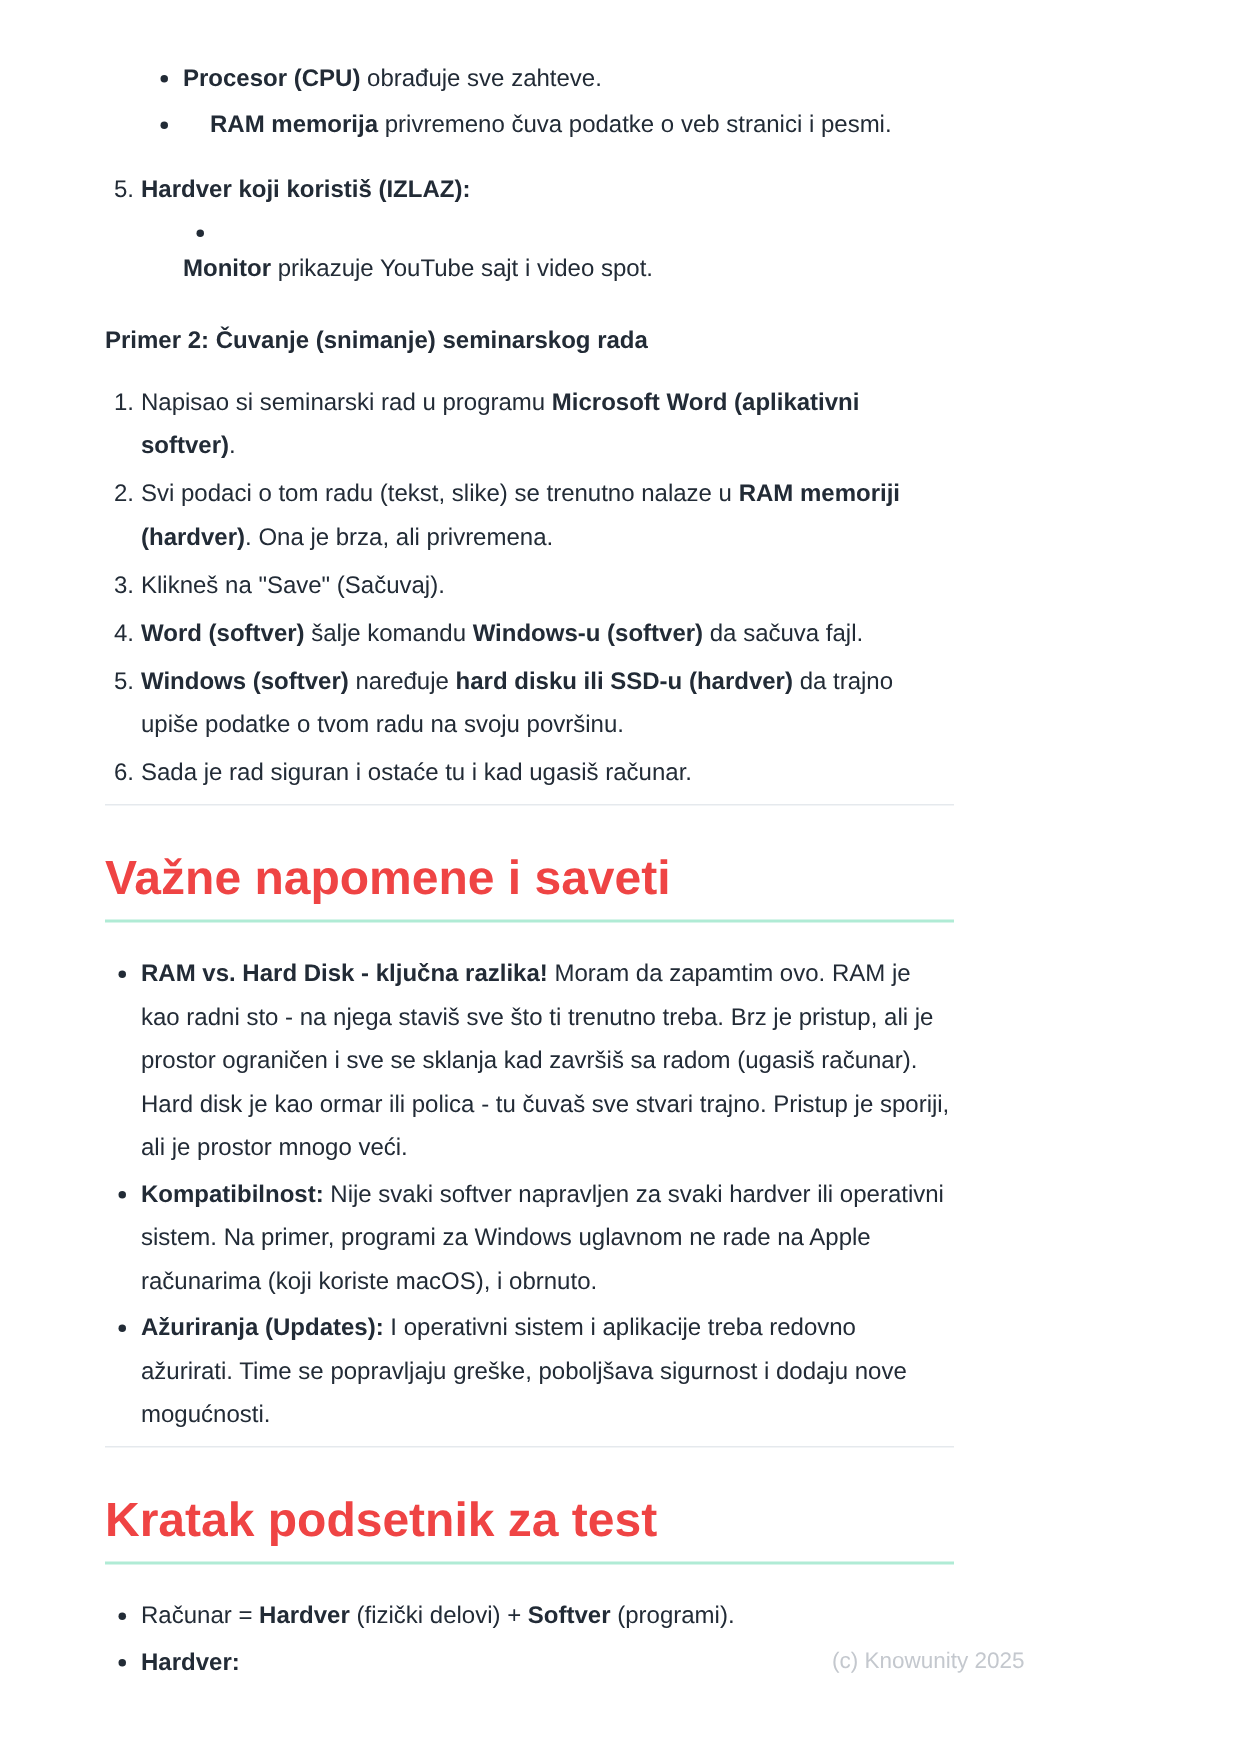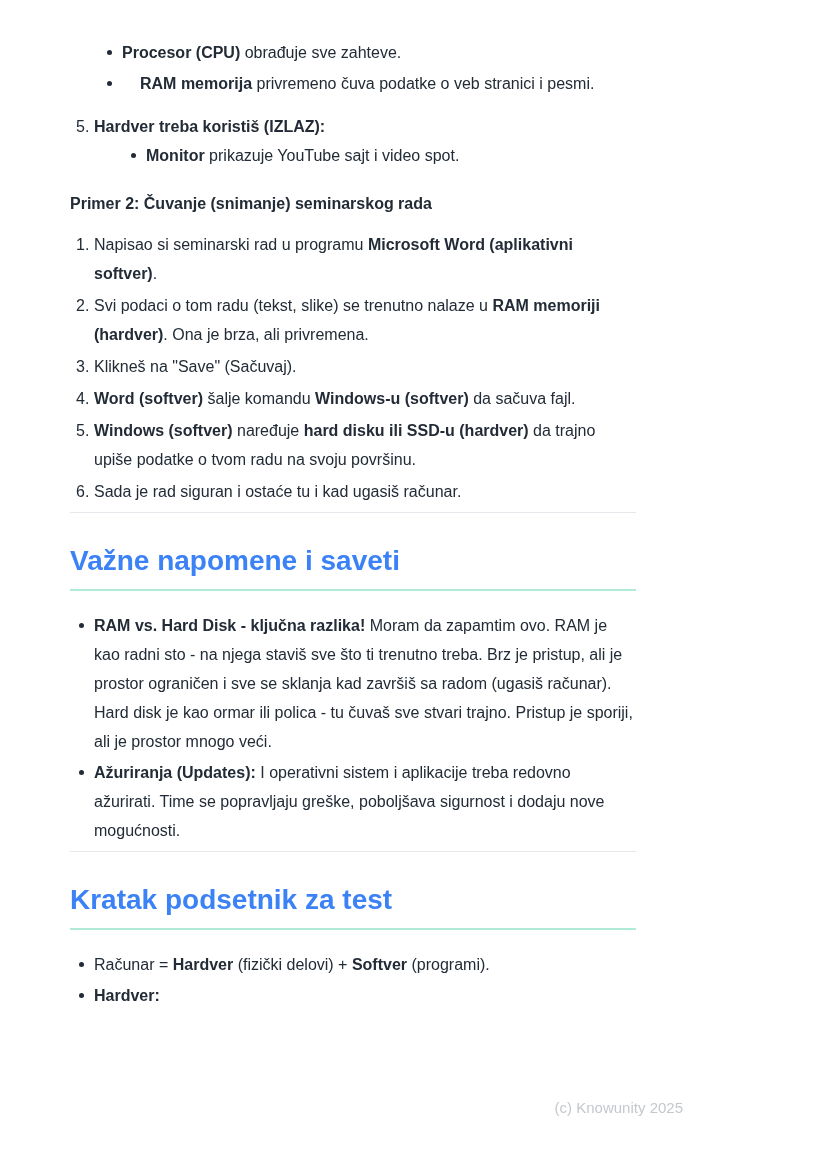--- a/index.html
+++ b/index.html
@@ -19,30 +19,30 @@
   .list.after-gap { margin-top:14px; }
   .li { display:flex; margin:0 0 3px 0; }
   .li .body { flex:1 1 auto; min-width:0; }
   .marker { flex:0 0 24px; position:relative; box-sizing:border-box; }
   .marker.num { padding-left:6px; }
   .marker.dot::after {
     content:""; position:absolute; left:9px; top:12px;
     width:5px; height:5px; border-radius:50%; background:#222b36;
   }
   .children { margin-top:0; }
-  .children .li { margin-left:28px; margin-bottom:3px; }
+  .children .li { margin-left:28px; margin-bottom:3px;flex-direction:column; }
   .numlist { margin-top:0; }
   .numlist .li { margin-bottom:3px; }
   .blocklist { margin-top:0; }
   .blocklist .li { margin-bottom:2px; }
   .divider { border:none; border-top:1px solid #e5e9ed; margin:6px 0 0 0; height:0; }
   .section-heading {
     margin:32px 0 20px 0; padding:0 0 12px 0;
-    font-size:28px; line-height:32px; font-weight:700;
-    color:#3b82f6; border-bottom:2px solid #b0ebd5;
+    font-size:32px; line-height:32px; font-weight:700;
+    color:#ef4444; border-bottom:2px solid #b0ebd5;
   }
   .footer {
     position:absolute; top:1101px; right:53px;
     font-size:15px; line-height:14px; color:#c4c8ce; z-index:3;
   }
   .right-tint {
     position:absolute; left:750px; top:36px; width:48px; bottom:0; z-index:1;
     background:linear-gradient(to right, #ecf6f2 0%, #f7fbfa 60%, #ffffff 100%);
   }
   .scroll-track {
@@ -65,21 +65,21 @@
           <div class="body"><span class="seg b">Procesor (CPU)</span><span class="seg"> obrađuje sve zahteve.</span></div>
         </div>
         <div class="li bullet" style="margin-left: 28px; gap: 18px;">
           <span class="marker dot"></span>
           <div class="body"><span class="seg b">RAM memorija</span><span class="seg"> privremeno čuva podatke o veb stranici i pesmi.</span></div>
         </div>
       </div>
       <div class="list numlist after-gap">
         <div class="li numbered">
           <span class="marker num">5.</span>
-          <div class="body"><span class="seg b">Hardver treba koristiš (IZLAZ):</span><div class="children">
+          <div class="body"><span class="seg b">Hardver koji koristiš (IZLAZ):</span><div class="children">
               <div class="li bullet">
                 <span class="marker dot"></span>
                 <div class="body"><span class="seg b">Monitor</span><span class="seg"> prikazuje YouTube sajt i video spot.</span></div>
               </div>
             </div></div>
         </div>
       </div>
       <p class="para"><span class="seg b">Primer 2: Čuvanje (snimanje) seminarskog rada</span></p>
       <div class="list numlist">
         <div class="li numbered">
@@ -109,20 +109,24 @@
       </div>
       <div class="divider"></div>
       <h2 class="section-heading">Važne napomene i saveti</h2>
       <div class="list blocklist">
         <div class="li bullet">
           <span class="marker dot"></span>
           <div class="body"><span class="seg b">RAM vs. Hard Disk - ključna razlika!</span><span class="seg"> Moram da zapamtim ovo. RAM je kao radni sto - na njega staviš sve što ti trenutno treba. Brz je pristup, ali je prostor ograničen i sve se sklanja kad završiš sa radom (ugasiš računar). Hard disk je kao ormar ili polica - tu čuvaš sve stvari trajno. Pristup je sporiji, ali je prostor mnogo veći.</span></div>
         </div>
         <div class="li bullet">
           <span class="marker dot"></span>
+          <div class="body"><span class="seg b">Kompatibilnost:</span><span class="seg"> Nije svaki softver napravljen za svaki hardver ili operativni sistem. Na primer, programi za Windows uglavnom ne rade na Apple računarima (koji koriste macOS), i obrnuto.</span></div>
+        </div>
+        <div class="li bullet">
+          <span class="marker dot"></span>
           <div class="body"><span class="seg b">Ažuriranja (Updates):</span><span class="seg"> I operativni sistem i aplikacije treba redovno ažurirati. Time se popravljaju greške, poboljšava sigurnost i dodaju nove mogućnosti.</span></div>
         </div>
       </div>
       <div class="divider"></div>
       <h2 class="section-heading">Kratak podsetnik za test</h2>
       <div class="list blocklist">
         <div class="li bullet">
           <span class="marker dot"></span>
           <div class="body"><span class="seg">Računar = </span><span class="seg b">Hardver</span><span class="seg"> (fizički delovi) + </span><span class="seg b">Softver</span><span class="seg"> (programi).</span></div>
         </div>

